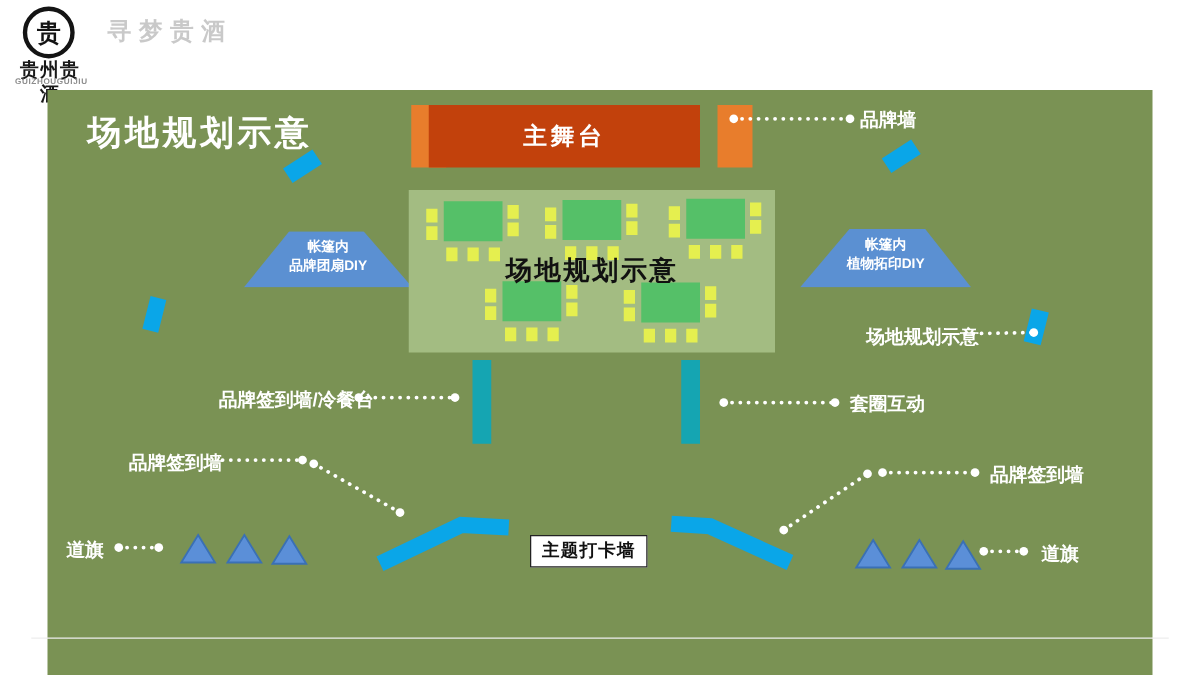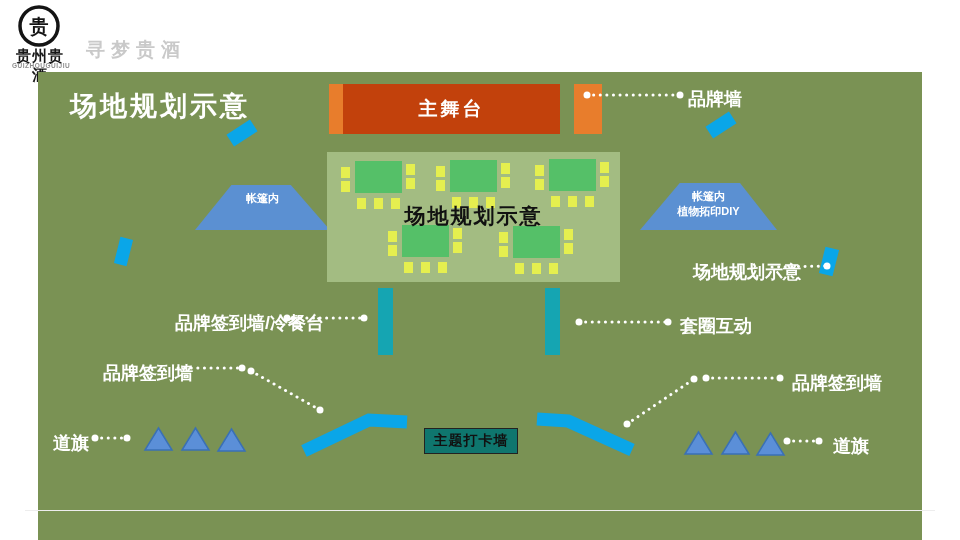--- a/index.html
+++ b/index.html
@@ -8,21 +8,21 @@
 
   
   .header{position:absolute;left:0;top:0;width:960px;height:72px;background:#fff;}
   .emblem{position:absolute;left:16px;top:3px;width:46px;height:46px;}
   .logo-cn{position:absolute;left:12px;top:47px;width:56px;text-align:center;
            font-size:15px;font-weight:bold;color:#181818;letter-spacing:1px;
            font-family:"Liberation Serif",serif;}
   .logo-en{position:absolute;left:12px;top:62px;width:56px;text-align:center;
            font-size:6.5px;font-weight:bold;color:#8c8c8c;letter-spacing:.5px;}
   .slogan{position:absolute;left:86px;top:12px;font-size:19px;font-weight:bold;
-          color:#c9c9c9;letter-spacing:6px;font-family:"Liberation Serif",serif;margin-top:25px;}
+          color:#c9c9c9;letter-spacing:6px;font-family:"Liberation Serif",serif;}
 
   
   .field{position:absolute;left:38px;top:72px;width:884px;height:507px;background:#7a9254;}
   .title{position:absolute;left:32px;top:16px;font-size:27px;font-weight:bold;color:#ffffff;
          letter-spacing:3px;font-family:"Liberation Serif",serif;}
 
   .marker{position:absolute;background:#0aa6e8;}
   .m1{left:190px;top:54px;width:28px;height:14px;transform:rotate(-33deg);}
   .m2{left:669px;top:46px;width:28px;height:14px;transform:rotate(-33deg);}
   .m3{left:79px;top:166px;width:13px;height:27px;transform:rotate(14deg);}
@@ -51,31 +51,31 @@
 
   .teal{position:absolute;top:216px;width:15px;height:67px;background:#15a5b2;}
   .teal-l{left:340px;} .teal-r{left:507px;}
 
   .overlay{position:absolute;left:0;top:0;width:884px;height:423px;pointer-events:none;z-index:6;}
   .wall{fill:none;stroke:#0aa6e8;stroke-width:13;stroke-linejoin:miter;}
   .tri{fill:#5b8fd8;stroke:#3a70b5;stroke-width:1.5;}
   .conn line{stroke:#fff;stroke-width:3;stroke-dasharray:0.1 6.5;stroke-linecap:round;}
   .conn circle{fill:#fff;}
 
-  .lbl{position:absolute;color:#fff;font-size:18px;font-weight:bold;white-space:nowrap;z-index:7;}
+  .lbl{position:absolute;color:#fff;font-size:15px;font-weight:bold;white-space:nowrap;z-index:7;}
   .lbl-brandwall{left:650px;top:15px;}
   .lbl-other{left:655px;top:188px;}
   .lbl-ring{left:642px;top:242px;}
   .lbl-cocktail{left:137px;top:239px;}
   .lbl-signin{left:65px;top:289px;}
   .lbl-summer{left:754px;top:299px;}
   .lbl-flag-l{left:15px;top:359px;}
   .lbl-flag-r{left:795px;top:362px;}
 
-  .photowall{position:absolute;left:386px;top:356px;width:92px;height:24px;background:#0f766e;
+  .photowall{position:absolute;left:386px;top:356px;width:92px;height:24px;background:#ffffff;
              border:1px solid #222;display:flex;align-items:center;justify-content:center;z-index:7;
              font-size:14px;font-weight:bold;color:#111;font-family:"Liberation Serif",serif;
              letter-spacing:1px;}
   .divider{position:absolute;left:25px;top:510px;width:910px;height:1px;background:#ededed;}
 </style>
 </head>
 <body>
 
 <div class="header">
   <svg class="emblem" viewBox="0 0 46 46">
@@ -96,20 +96,21 @@
   <div class="marker m4"></div>
 
   <div class="stage-wing wing-l"></div>
   <div class="stage">
     <span>主舞台</span>
   </div>
   <div class="stage-wing wing-r"></div>
 
   <div class="tent tent-l">
     <div>帐篷内</div>
+    <div>品牌团扇DIY</div>
   </div>
   <div class="tent tent-r">
     <div>帐篷内</div>
     <div>植物拓印DIY</div>
   </div>
 
   <div class="seating">
     <div class="seat-label">场地规划示意</div>
   <div class="table" style="left: 28px; top: 9px;">
         <div class="chair" style="left: -14px; top: 6px;"></div>

